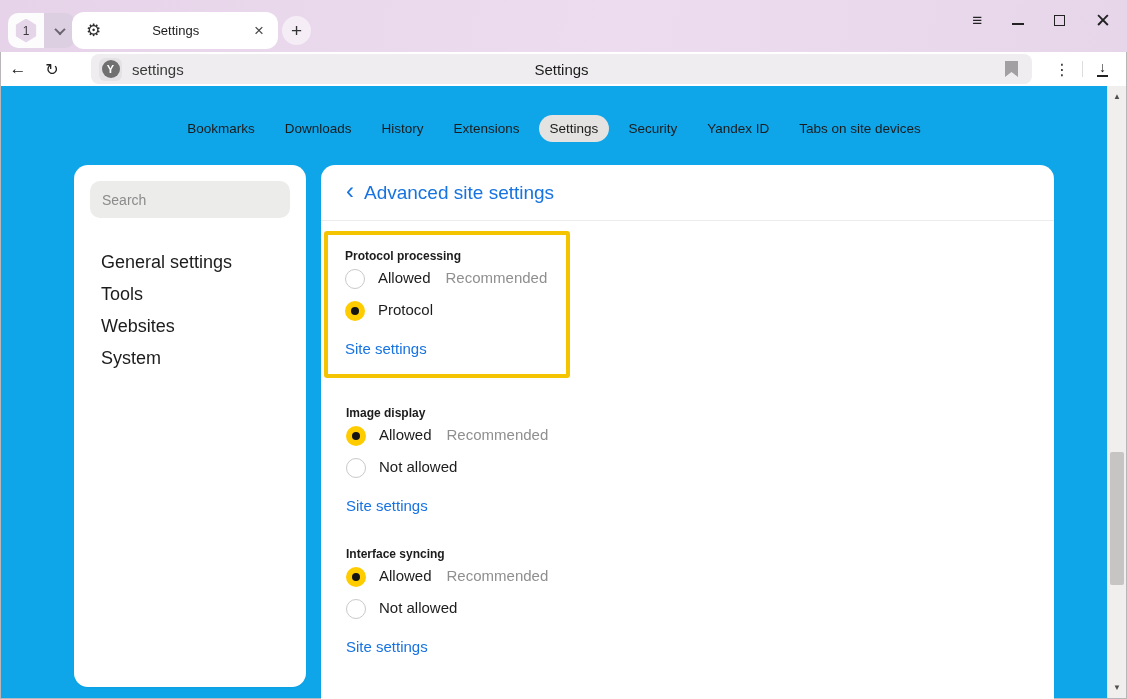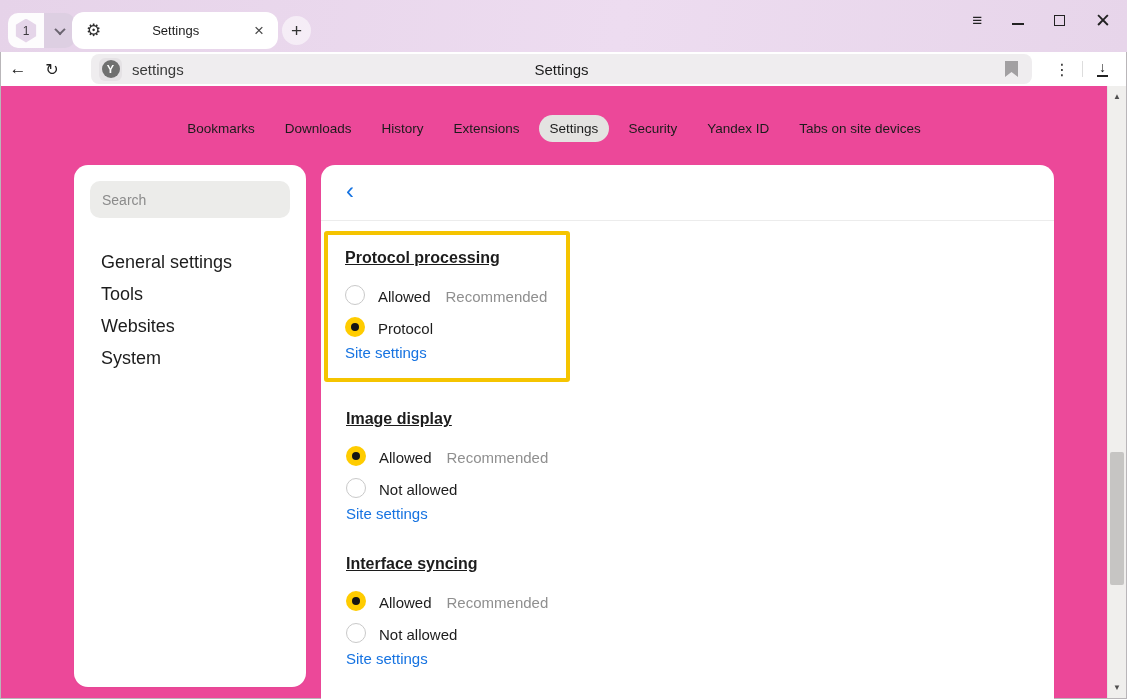--- a/index.html
+++ b/index.html
@@ -108,21 +108,21 @@
   .kebab { font-size: 16px; color: #333; padding: 0 12px; }
   .toolbar-divider { width: 1px; height: 16px; background: #ddd; }
   .download-btn {
     display: flex; flex-direction: column; align-items: center;
     padding: 0 18px 0 14px; gap: 0px;
   }
   .download-arrow { font-size: 14px; color: #222; line-height: 0.9; font-weight: bold; }
   .download-bar { width: 11px; height: 2px; background: #222; margin-top: 1px; }
 
   
-  .page { position: absolute; top: 86px; left: 1px; right: 1px; bottom: 1px; background: #ec4899; }
+  .page { position: absolute; top: 86px; left: 1px; right: 1px; bottom: 1px; background: #0ea5e9; }
   .nav-tabs {
     position: absolute; top: 29px; left: 0; width: 1106px;
     display: flex; justify-content: center; align-items: center; gap: 8px;
   }
   .nav-tab {
     font-size: 13.5px; color: #1c1c1c; padding: 6px 11px; border-radius: 14px;
     white-space: nowrap;
   }
   .nav-tab.active { background: #e4e3e1; }
 
@@ -157,22 +157,22 @@
   .main-title { color: #1673e1; font-size: 19px; }
 
   .sections { padding-top: 10px; }
   .section { margin-left: 25px; }
   .section.highlight {
     margin-left: 3px; width: 246px;
     border: 4px solid #f5c400; border-radius: 3px;
     padding: 14px 17px 16px; margin-bottom: 28px;
   }
   .section.plain { margin-bottom: 32px; }
-  .section-title { font-size: 16px; font-weight: bold; margin-bottom: 6px; text-decoration: underline; }
-  .radio-row { display: flex; align-items: flex-end; height: 32px; gap: 13px; }
+  .section-title { font-size: 12px; font-weight: bold; margin-bottom: 6px; }
+  .radio-row { display: flex; align-items: flex-start; height: 32px; gap: 13px; }
   .radio {
     width: 20px; height: 20px; border-radius: 50%; flex: 0 0 auto;
     background: #fff; border: 1.5px solid #c9c9c9;
   }
   .radio.checked {
     background: #ffcc00; border: none;
     display: flex; align-items: center; justify-content: center;
   }
   .radio.checked::after {
     content: ""; width: 8px; height: 8px; border-radius: 50%; background: #141414;
@@ -267,20 +267,21 @@
         <div class="side-item">General settings</div>
         <div class="side-item">Tools</div>
         <div class="side-item">Websites</div>
         <div class="side-item">System</div>
       </div>
     </div>
 
     <div class="main-card">
       <div class="main-header">
         <span class="back-chev">‹</span>
+        <span class="main-title">Advanced site settings</span>
       </div>
 
       <div class="sections">
 
         <div class="section highlight">
           <div class="section-title">Protocol processing</div>
           <div class="radio-row">
             <span class="radio"></span>
             <span class="radio-label">Allowed</span>
             <span class="radio-badge">Recommended</span>

